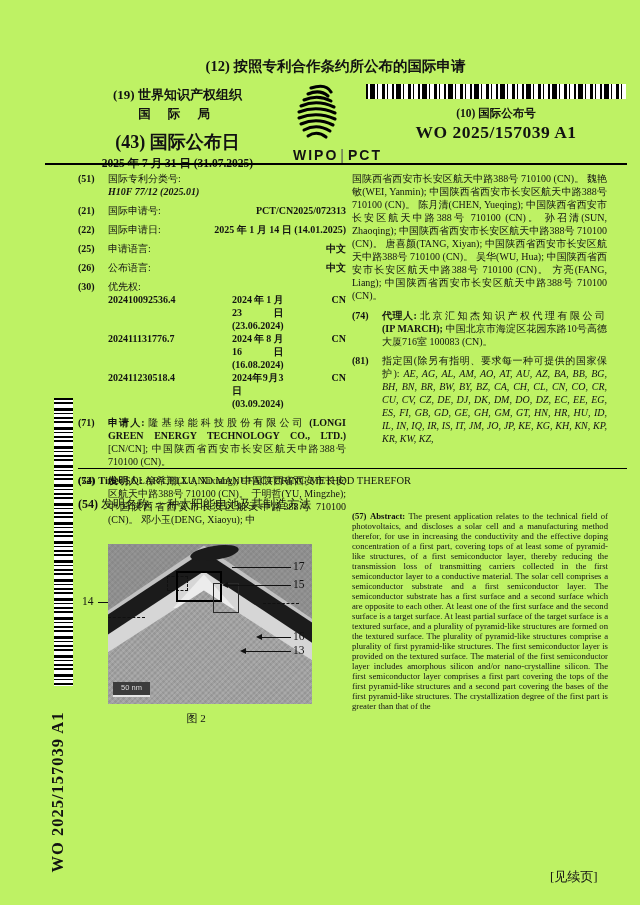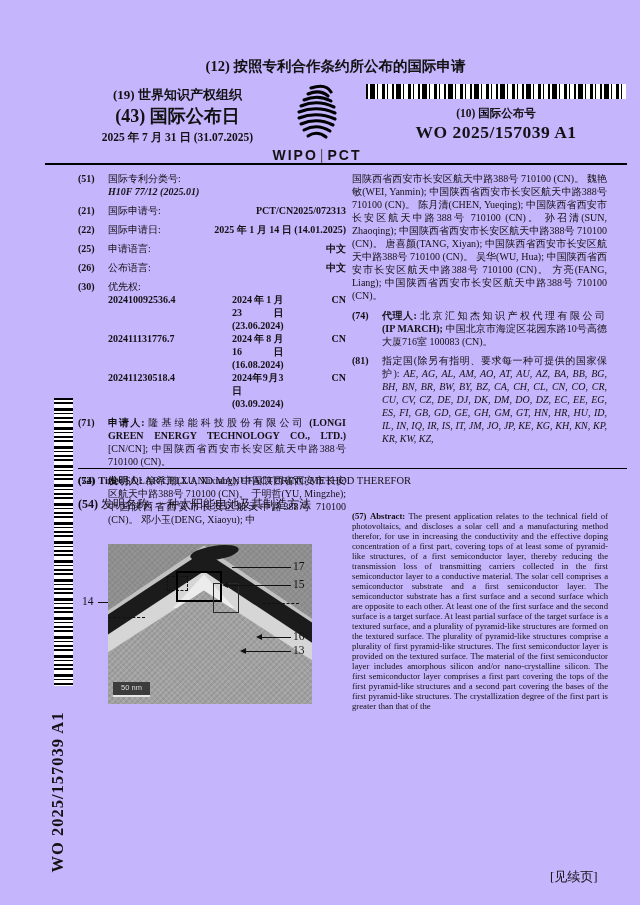--- a/index.html
+++ b/index.html
@@ -1,28 +1,28 @@
 <!DOCTYPE html>
 <html><head>
 <meta charset="utf-8">
 <style>
   * { margin:0; padding:0; box-sizing:border-box; }
   body { background:#e8e8e8; font-family:"Liberation Serif","DejaVu Serif",serif; }
-  .page { position:relative; width:640px; height:905px; background:#c4b5fd; margin:0 auto; overflow:hidden; color:#121212; }
+  .page { position:relative; width:640px; height:905px; background:#bef264; margin:0 auto; overflow:hidden; color:#121212; }
 
   
   .line12 { position:absolute; top:57px; left:31px; width:609px; text-align:center; font-weight:bold; font-size:14.5px; }
   .org-block { position:absolute; left:70px; top:86px; width:215px; text-align:center; font-weight:bold; }
   .org-line1 { font-size:13px; }
   .org-line2 { font-size:12.5px; letter-spacing:7px; margin:2px 0 7px; }
   .org-line3 { font-size:18px; }
   .org-line4 { font-size:11.5px; margin-top:2px; }
 
   .logo-block { position:absolute; left:283px; top:84px; width:68px; text-align:center; }
-  .logo-text { position:absolute; left:252px; top:147px; width:130px; text-align:center;
+  .logo-text { position:absolute; left:252px; top:147px; width:130px; text-align:right;
                font-family:"Liberation Sans","DejaVu Sans",sans-serif; font-weight:bold;
                font-size:14px; letter-spacing:2px; }
   .logo-text .bar { font-weight:normal; color:#555; padding:0 2px; }
 
   .pubno-block { position:absolute; left:366px; top:84px; width:260px; text-align:center; }
   .barcode-top { width:260px; height:15px; margin-bottom:7px;
     background:repeating-linear-gradient(90deg,#000 0 2px,#fff 2px 4px,#000 4px 9px,#fff 9px 11px,#000 11px 12px,#fff 12px 16px,#000 16px 19px,#fff 19px 21px,#000 21px 22px,#fff 22px 26px); }
   .pubno-label { font-size:11.5px; font-weight:bold; }
   .pubno-value { font-size:17.5px; font-weight:bold; letter-spacing:0.5px; margin-top:1px; }
 
@@ -90,20 +90,21 @@
 </style>
 </head>
 <body>
 
 <div class="page">
 
   <div class="line12">(12) 按照专利合作条约所公布的国际申请</div>
 
   <div class="org-block">
     <div class="org-line1">(19) 世界知识产权组织</div>
+    <div class="org-line2">国 际 局</div>
     <div class="org-line3">(43) 国际公布日</div>
     <div class="org-line4">2025 年 7 月 31 日 (31.07.2025)</div>
   </div>
 
   <div class="logo-block">
     <svg width="62" height="60" viewBox="0 0 62 60">
       <g fill="none" stroke="#000" stroke-width="3.1" stroke-linecap="round">
         <path d="M25 4 Q 40 -1 45 8"></path>
         <path d="M22 10 Q 34 5 42 12"></path>
         <path d="M18 16 Q 32 10 45 17"></path>
@@ -252,20 +253,21 @@
     <span class="arrowhead" style="left:142px; top:42px;"></span>
     <span class="arrowhead" style="left:176px; top:94px;"></span>
     <span class="arrowhead" style="left:160px; top:108px;"></span>
 
     <span class="fig-label" style="left:213px; top:20px;">17</span>
     <span class="fig-label" style="left:213px; top:38px;">15</span>
     <span class="fig-label" style="left:2px;  top:55px;">14</span>
     <span class="fig-label" style="left:213px; top:90px;">16</span>
     <span class="fig-label" style="left:213px; top:104px;">13</span>
 
+    <div class="fig-caption">图 2</div>
   </div>
 
   <div class="abstract">
     <span class="bold">(57)</span>
     <span class="bold">Abstract:</span>
     <span>The present application relates to the technical field of photovoltaics, and discloses a solar cell and a manufacturing method therefor, for use in increasing the conductivity and the effective doping concentration of a first part, covering tops of at least some of pyramid-like structures, of a first semiconductor layer, thereby reducing the transmission loss of transmitting carriers collected in the first semiconductor layer to a conductive material. The solar cell comprises a semiconductor substrate and a first semiconductor layer. The semiconductor substrate has a first surface and a second surface which are opposite to each other. At least one of the first surface and the second surface is a target surface. At least partial surface of the target surface is a textured surface, and a plurality of pyramid-like structures are formed on the textured surface. The plurality of pyramid-like structures comprise a plurality of first pyramid-like structures. The first semiconductor layer is provided on the textured surface. The material of the first semiconductor layer includes amorphous silicon and/or nano-crystalline silicon. The first semiconductor layer comprises a first part covering the tops of the first pyramid-like structures and a second part covering the bases of the first pyramid-like structures. The crystallization degree of the first part is greater than that of the</span>
   </div>
 
   <div class="barcode-side"></div>
   <div class="side-pubno">WO 2025/157039 A1</div>

